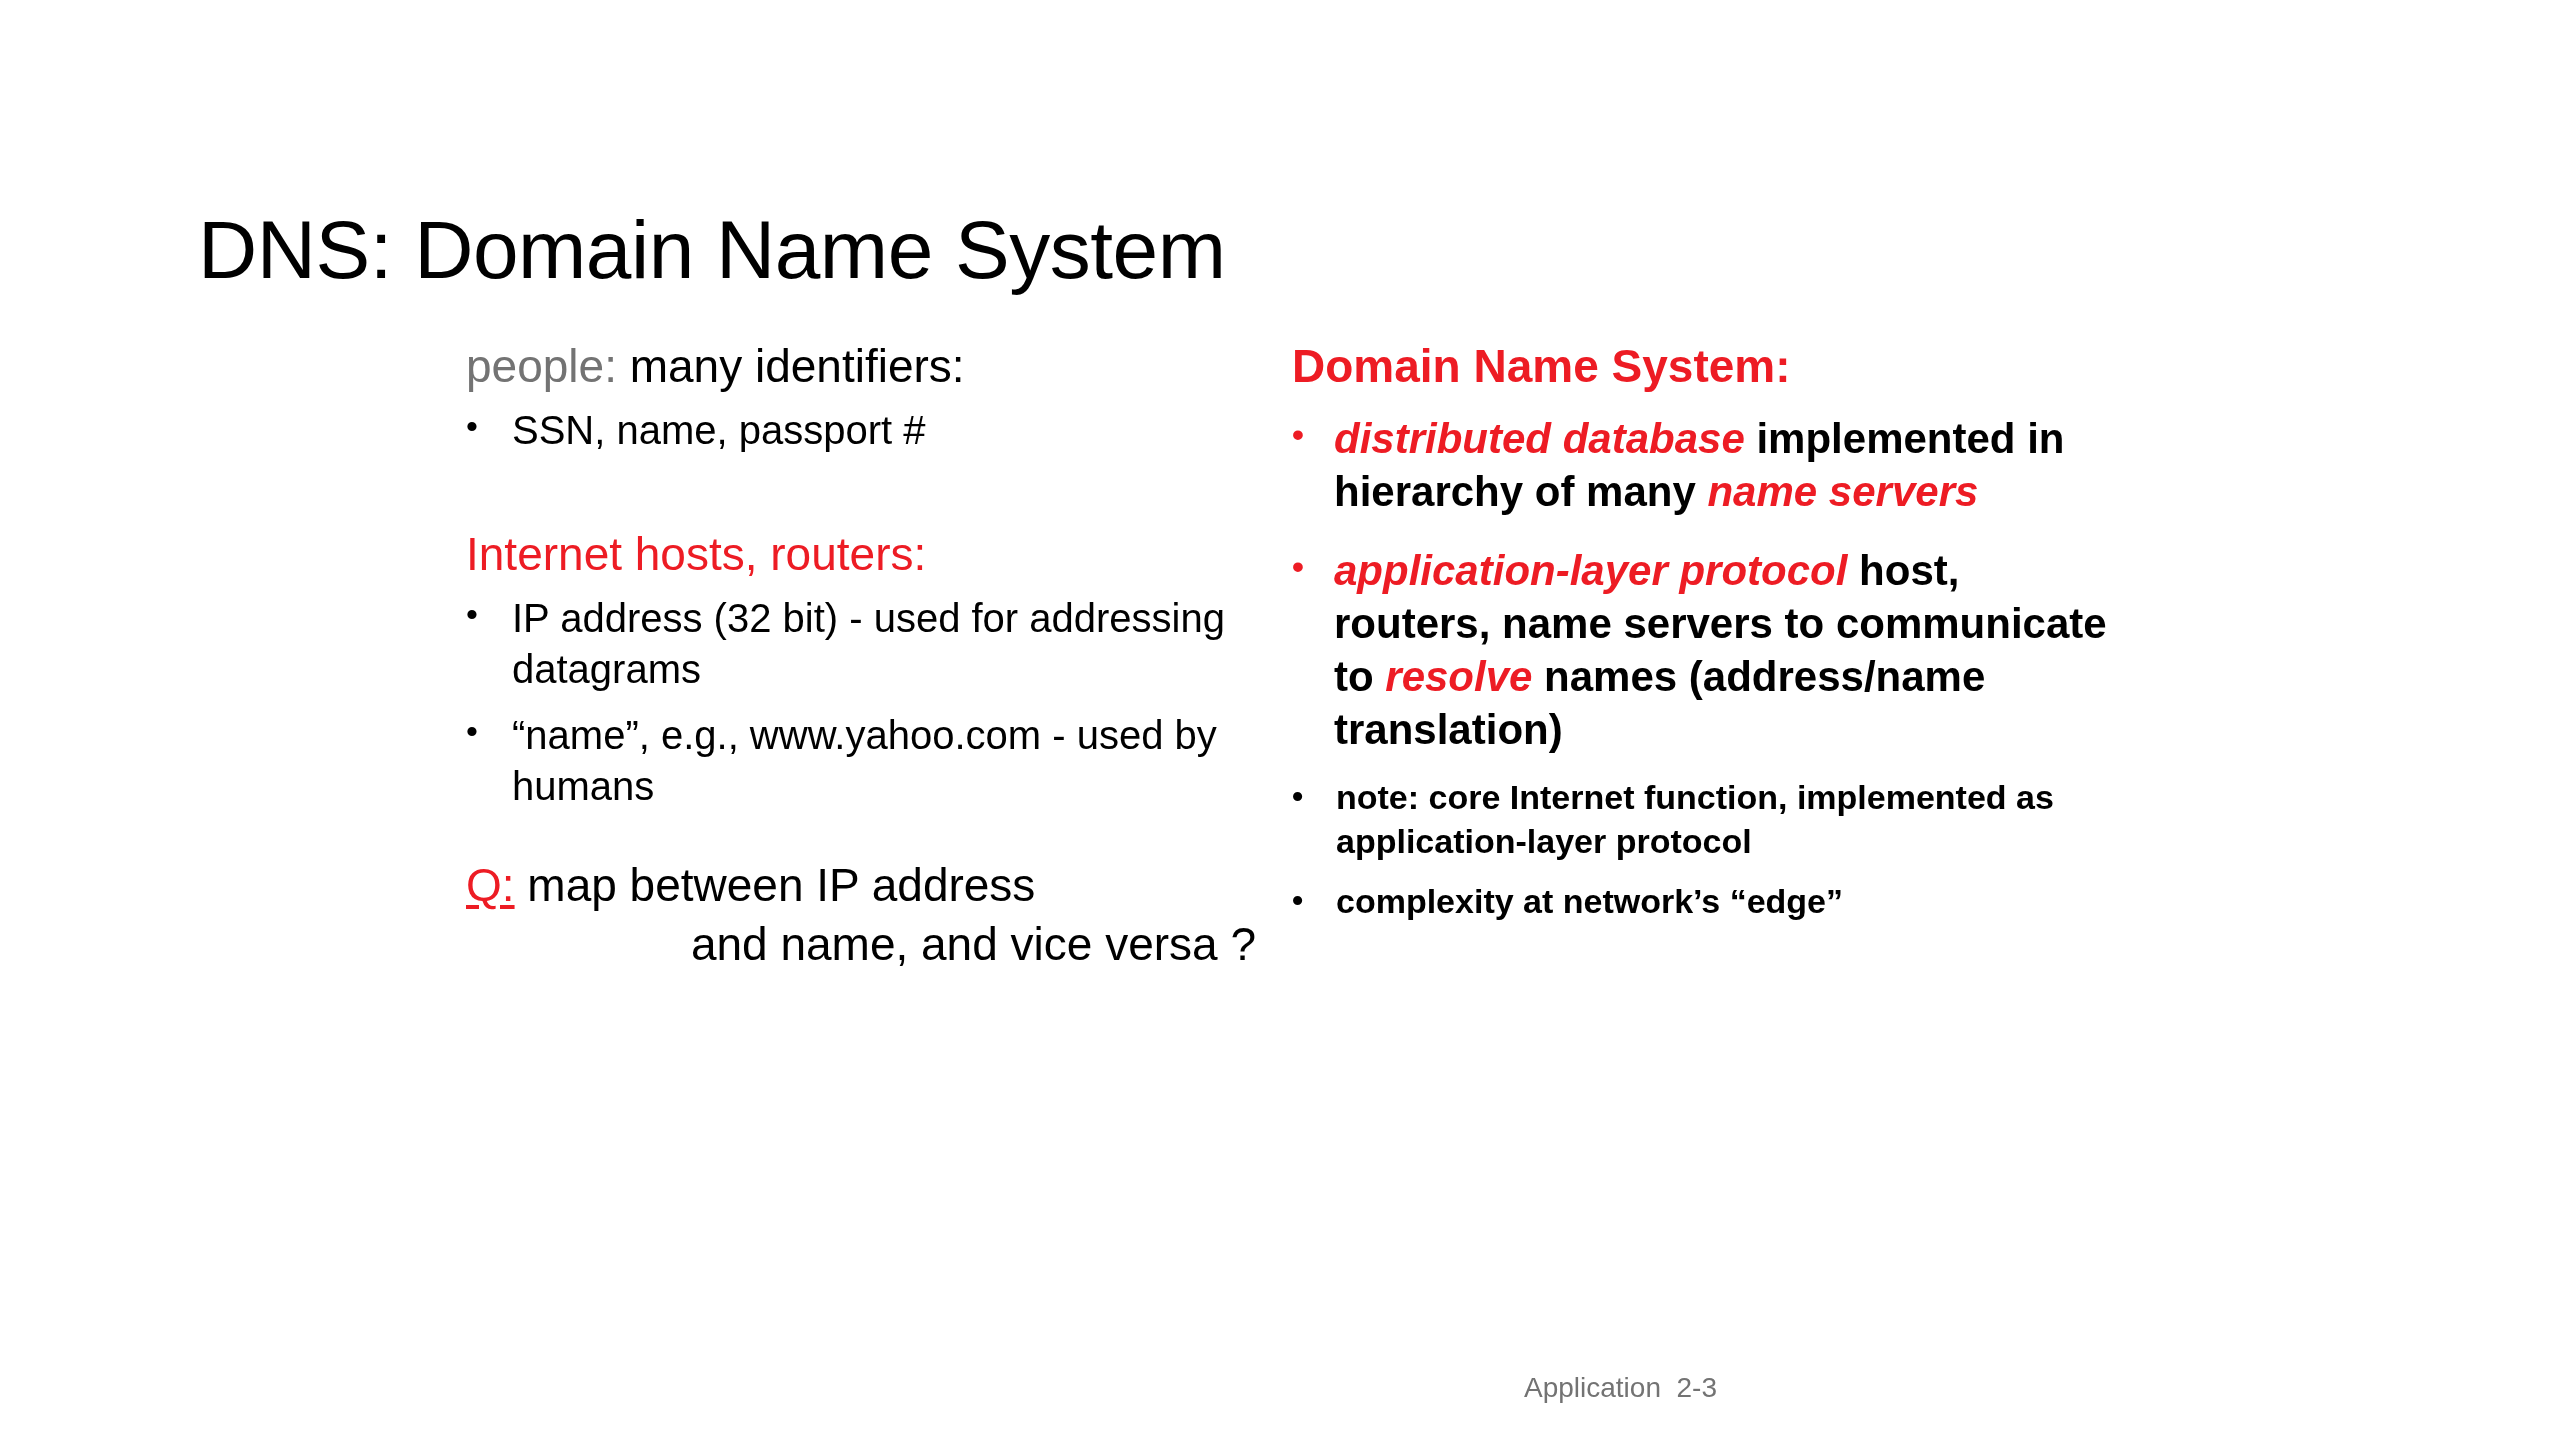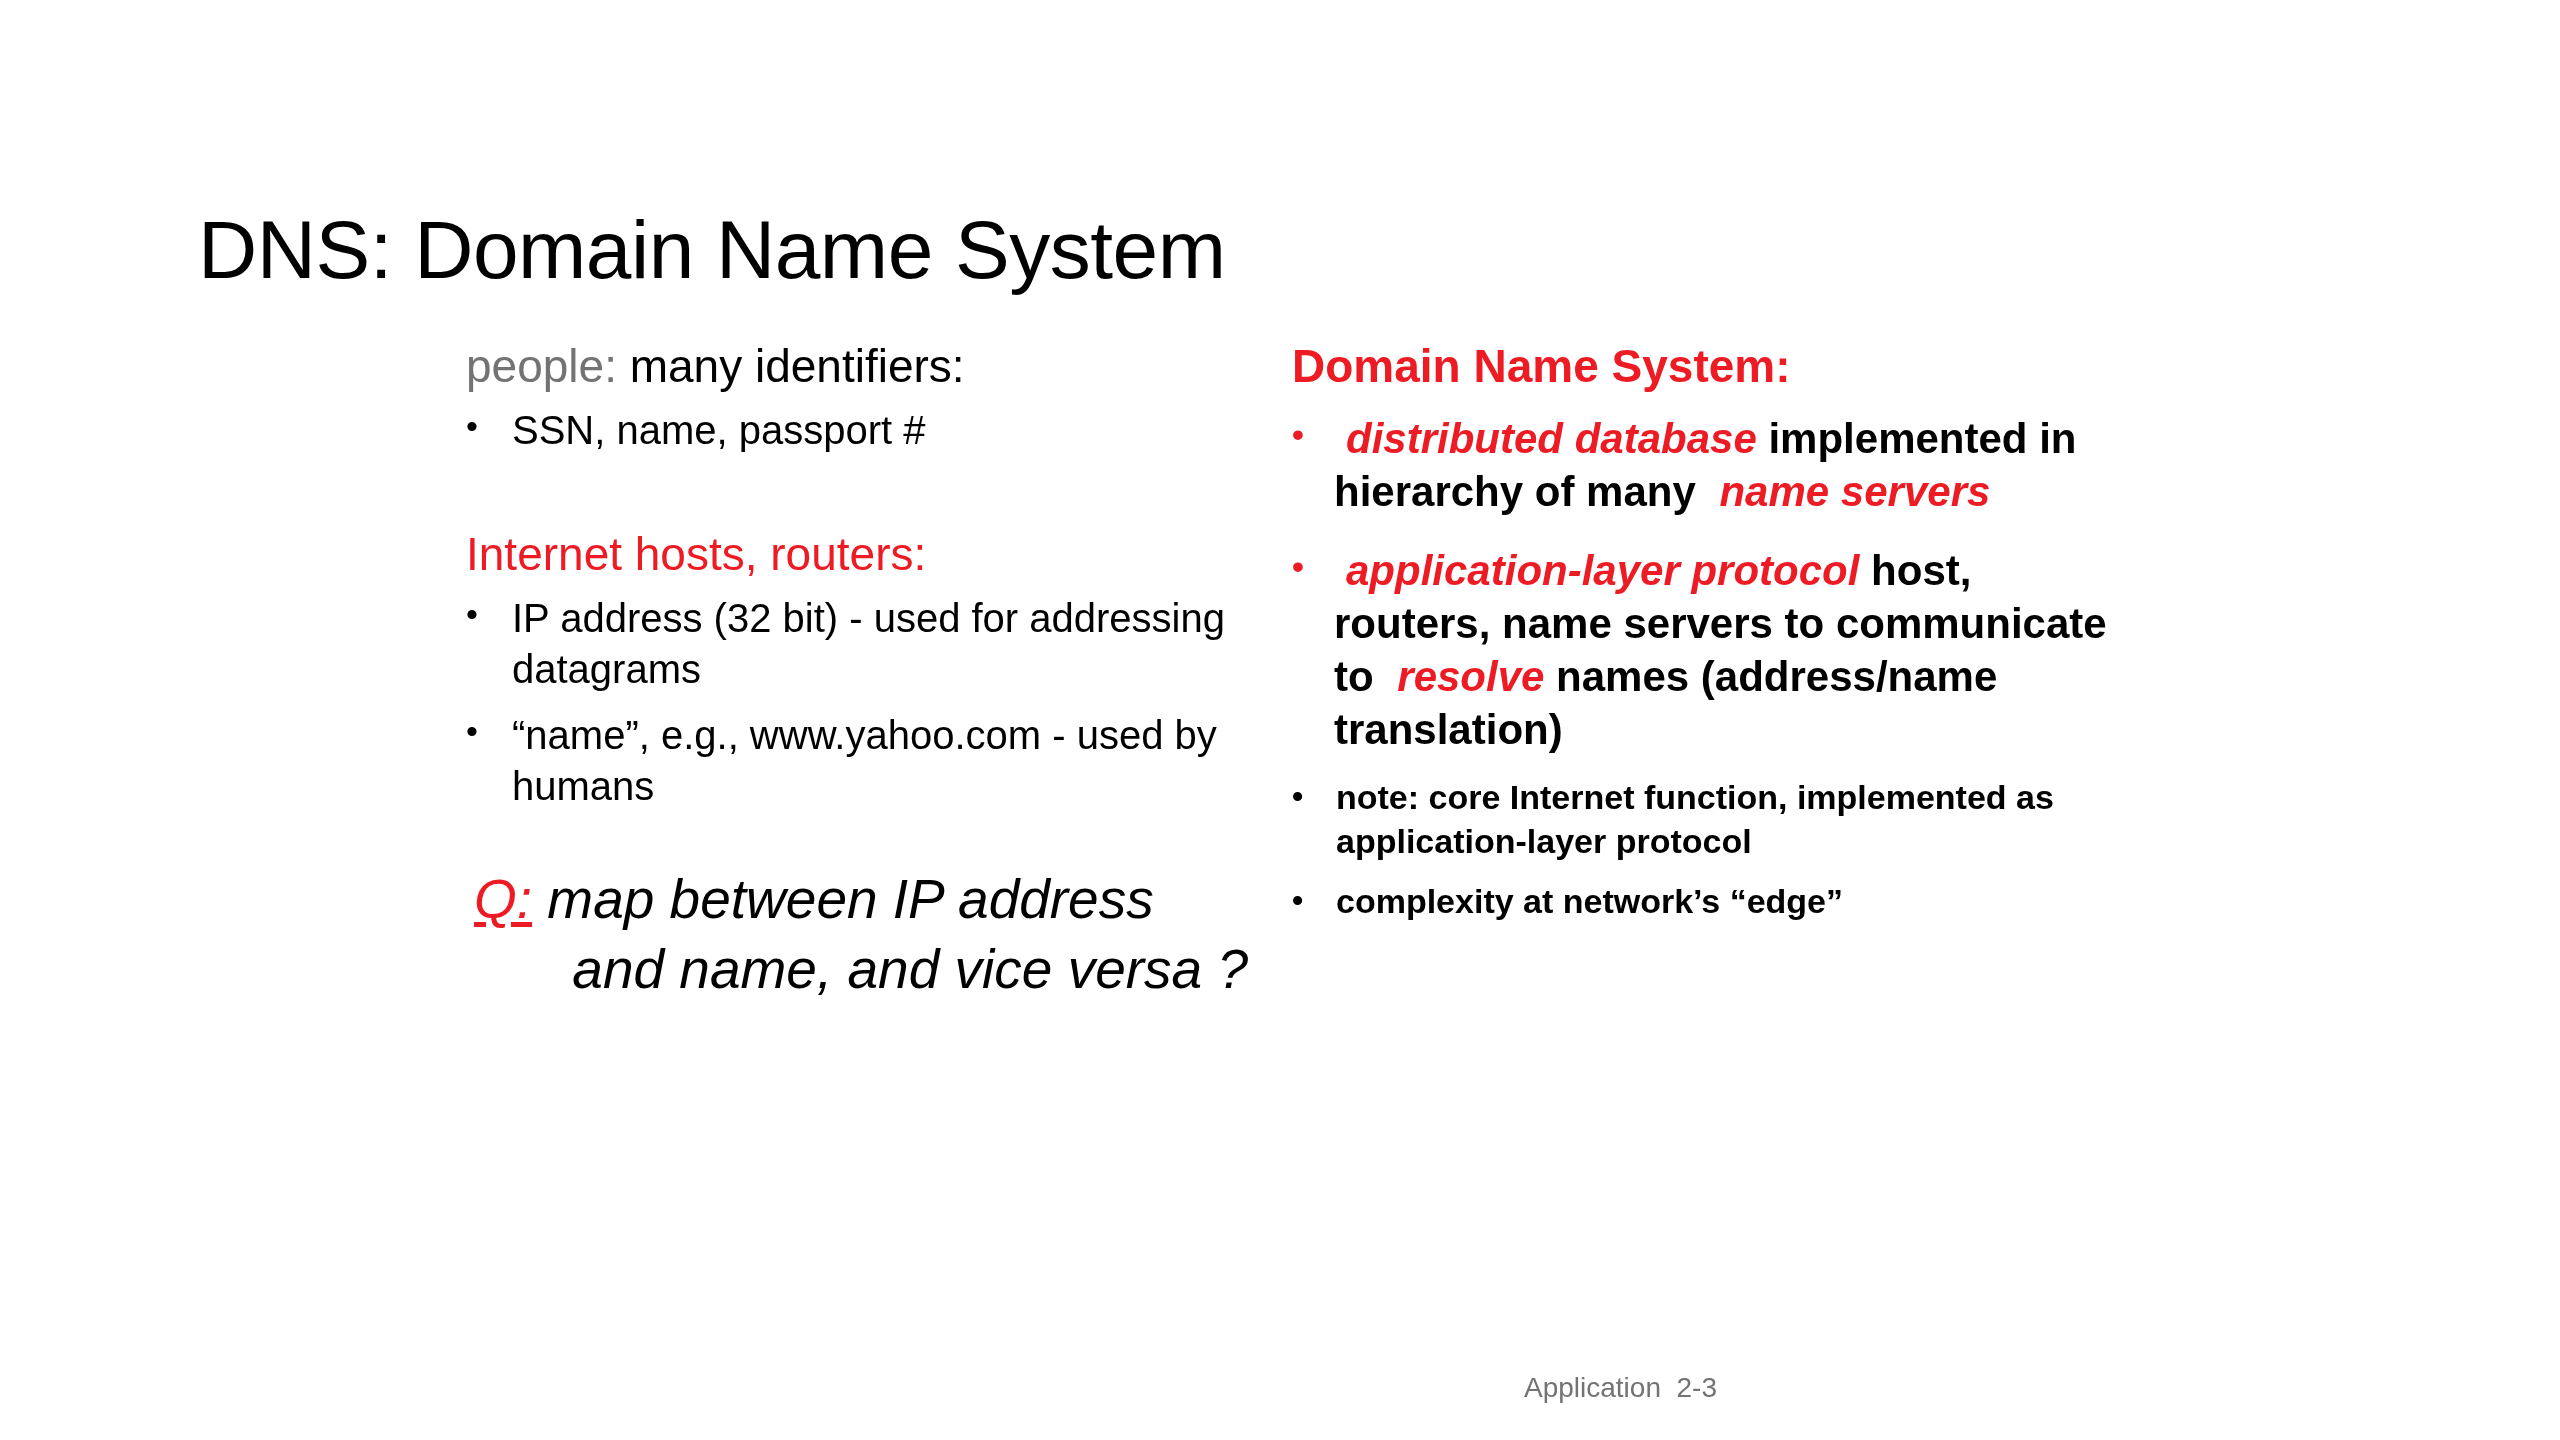--- a/index.html
+++ b/index.html
@@ -106,37 +106,35 @@
   .lvl2r { margin-left: 88px; }
   .lvl2r > li { padding-left: 44px; margin-top: 16px; }
   .lvl2r > li:first-child { margin-top: 20px; }
   .lvl2r > li > .dot { color: #000000; font-size: 32px; }
   .lvl2r > li > .txt { font-size: 34px; line-height: 1.28; }
 
   
   .red-ital {
     color: #ED1C24;
     font-style: italic;
-    margin-left: 12px;
   }
   .q-mark {
     color: #ED1C24;
     text-decoration: underline;
     text-underline-offset: 4px;
   }
 
   
   .q-block {
-    font-size: 55px;
+    font-size: 46px;
     line-height: 1.28;
     color: #000000;
-    margin: 8px;
+    margin: 0;
     text-indent: 0;
     padding-left: 44px;
-    font-style: italic;
   }
   .q-block .q-line1 { margin-left: -44px; display: block; }
   .q-block .q-line2 { display: block; text-align: right; }
 
   
   .footer {
     position: absolute;
     right: 313px;
     bottom: 36px;
     font-family: "Liberation Sans", sans-serif;

